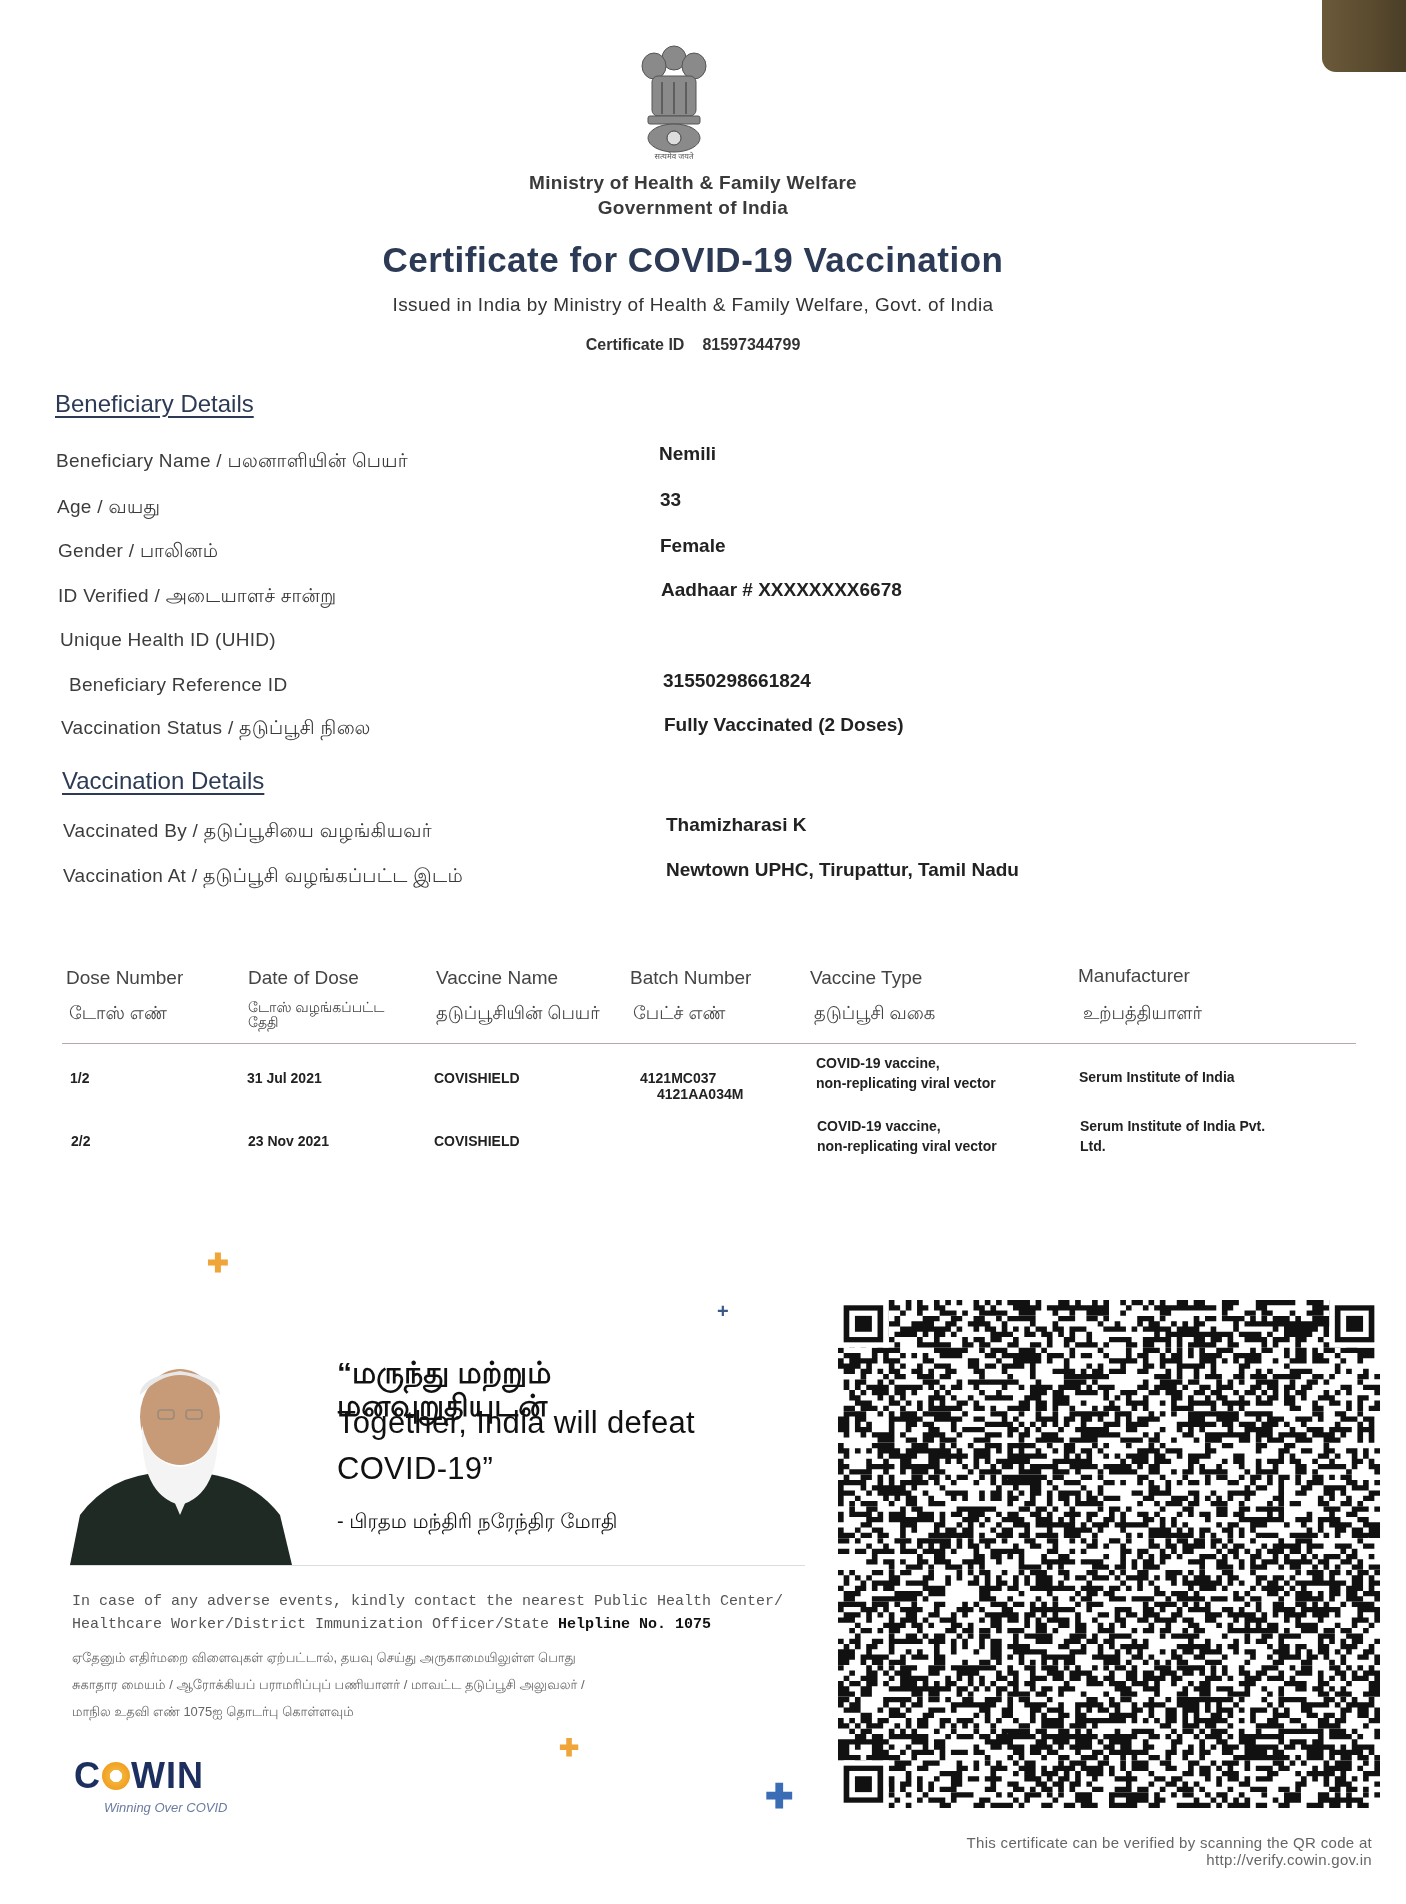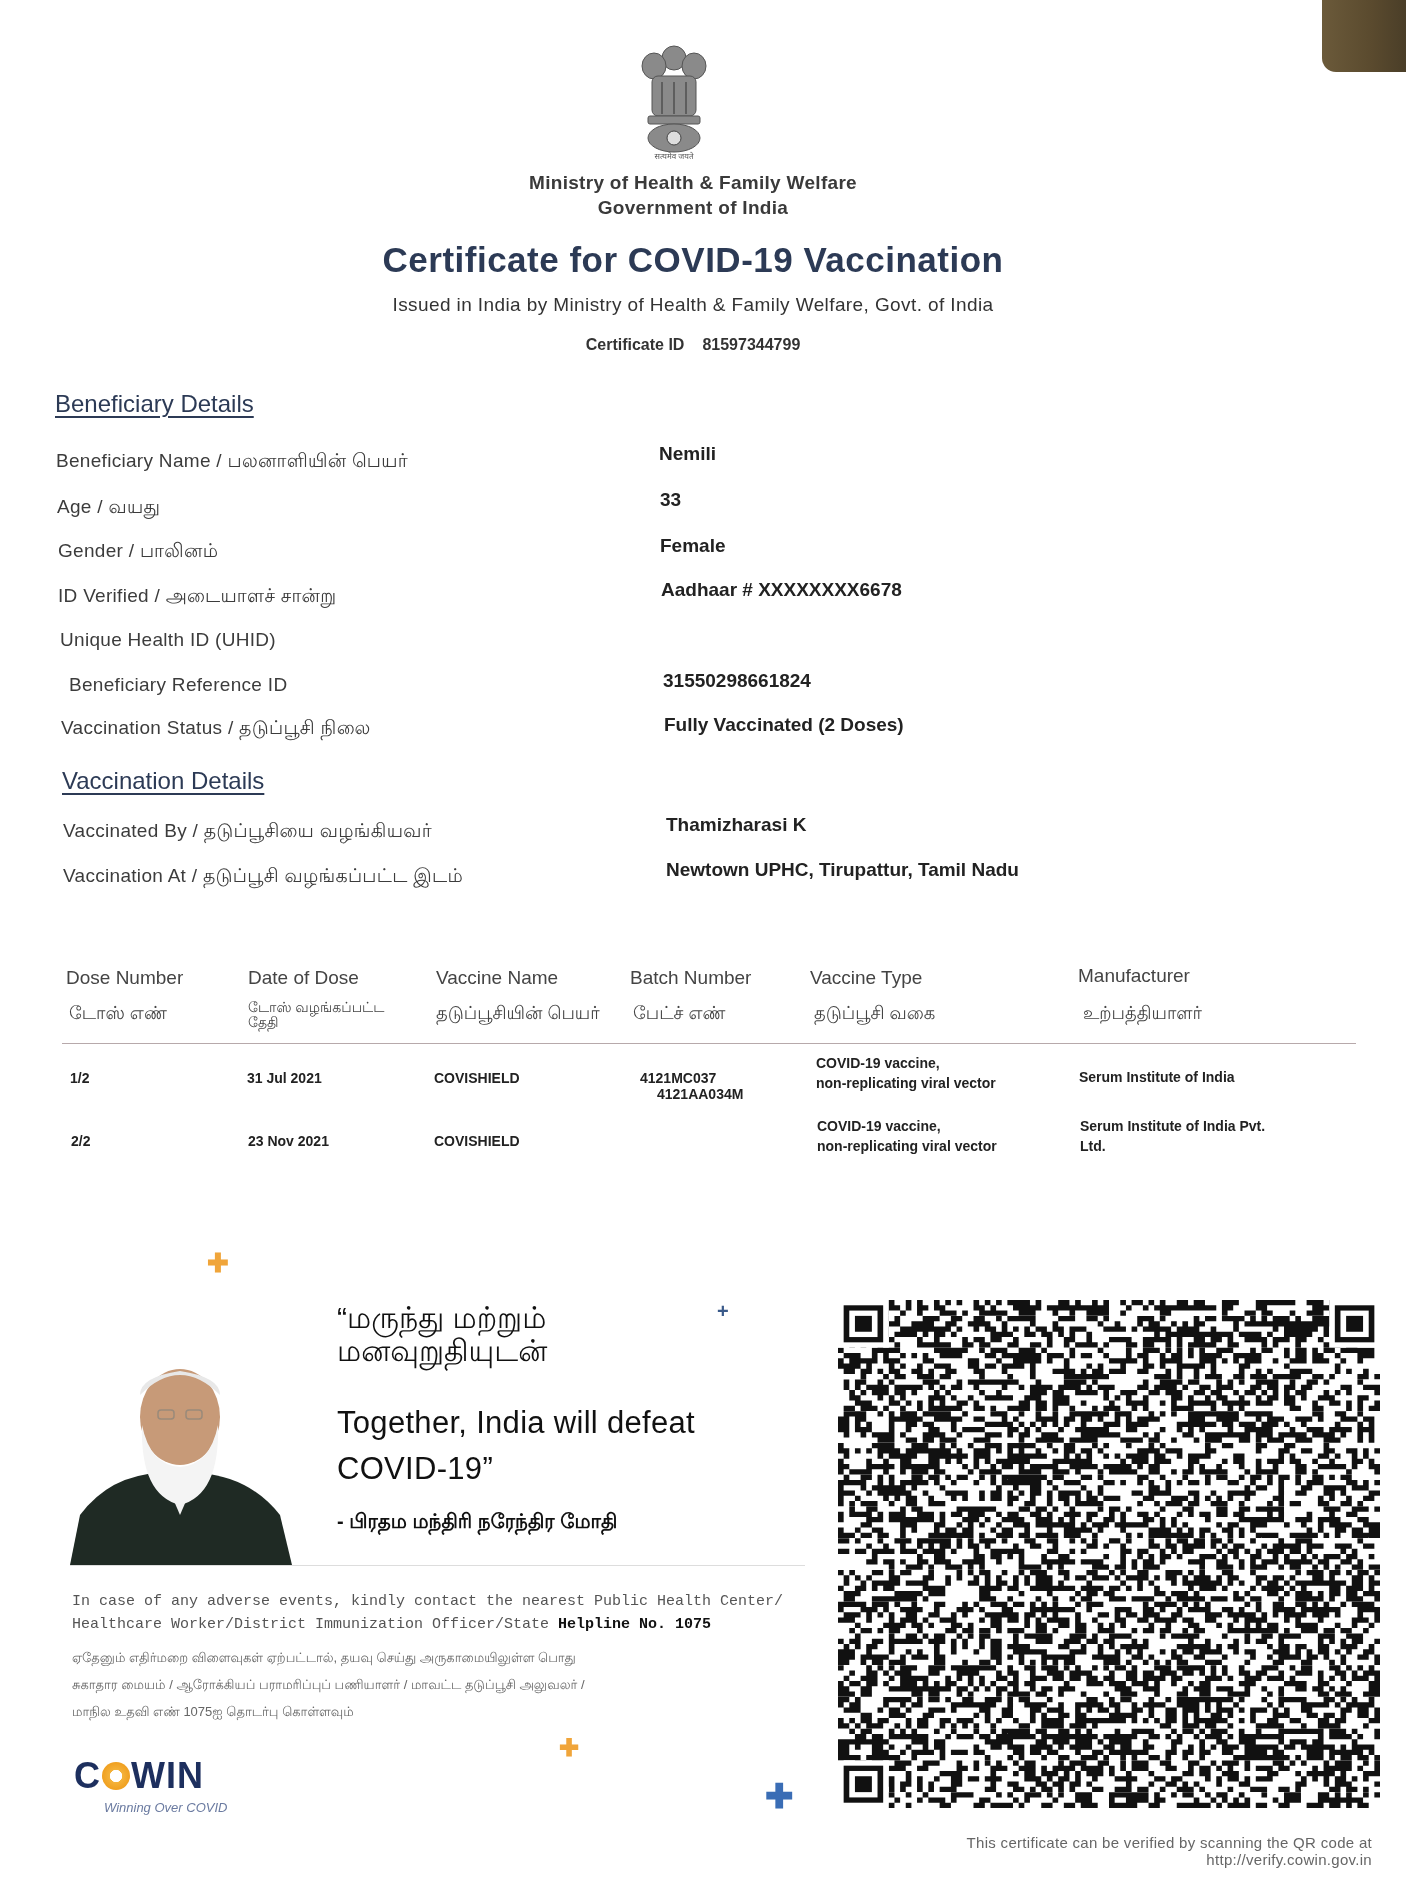--- a/index.html
+++ b/index.html
@@ -16,21 +16,21 @@
   .certid .v { margin-left:18px; }
   .section-heading { font-size:24px; color:#2c3a55; text-decoration:underline; text-underline-offset:4px; }
   .lbl { font-size:19px; color:#3c3c3c; letter-spacing:0.3px; }
   .val { font-size:19px; font-weight:bold; color:#222; }
   .th { font-size:19px; color:#444; }
   .th-ta { font-size:18px; color:#444; line-height:15px; }
   .td { font-size:14px; font-weight:bold; color:#222; line-height:20px; }
   .hr { left:62px; width:1294px; top:1043px; height:0; border-top:1.5px solid #b7a9ab; }
   .quote-ta { font-size:30px; color:#111; line-height:33px; }
   .quote-en { font-size:31px; color:#111; letter-spacing:0.3px; }
-  .quote-by { font-size:20px; font-weight:bold; color:#111; }
+  .quote-by { font-size:20px; font-weight:normal; color:#111; }
   .sep-line { left:70px; width:735px; top:1565px; border-top:1px solid #ddd; }
   .help { font-size:15px; color:#555; line-height:23px; }
   .help b { color:#111; }
   .help-ta { font-size:13px; color:#666; line-height:27px; }
   .cowin { left:74px; top:1755px; font-size:36px; font-weight:bold; color:#1d2f5e; letter-spacing:1px; }
   .cowin-o { display:inline-block; width:28px; height:28px; border-radius:50%; background:radial-gradient(circle,#fff 30%,#f4b23a 32%,#f0a020 70%); vertical-align:-2px; margin:0 1px; }
   .cowin-tag { left:104px; top:1800px; font-size:13px; color:#6a7aa0; font-style:italic; }
   .sparkle { font-weight:bold; }
   .verify { right:34px; top:1834px; text-align:right; font-size:15px; color:#666; line-height:17px; letter-spacing:0.3px; }
   .qr { left:838px; top:1300px; width:542px; height:508px; background:#fff; }
@@ -161,21 +161,21 @@
     <path d="M0 210 L10 160 Q40 120 90 118 L130 118 Q180 122 210 160 L222 210 Z" fill="#1f2a24"></path>
     <path d="M92 118 L110 160 L128 118 Z" fill="#f2f2f2"></path>
     <ellipse cx="110" cy="62" rx="40" ry="48" fill="#c79a78"></ellipse>
     <path d="M70 40 Q110 0 150 40 Q150 22 110 16 Q70 22 70 40 Z" fill="#e8e8e8"></path>
     <path d="M72 70 Q70 140 110 150 Q150 140 148 70 Q140 110 110 112 Q80 110 72 70 Z" fill="#f4f4f4"></path>
     <rect x="88" y="55" width="16" height="9" rx="3" fill="none" stroke="#9a8a7a" stroke-width="1.5"></rect>
     <rect x="116" y="55" width="16" height="9" rx="3" fill="none" stroke="#9a8a7a" stroke-width="1.5"></rect>
   </svg>
 </div>
 
-<div class="abs quote-ta" style="left:337px; top:1301px;">
+<div class="abs quote-ta" style="left:337px; top:1356px;font-weight:bold;">
   <div>“மருந்து மற்றும்</div>
   <div>மனவுறுதியுடன்</div>
 </div>
 <div class="abs quote-en" style="left:337px; top:1405px;">Together, India will defeat</div>
 <div class="abs quote-en" style="left:337px; top:1451px;">COVID-19”</div>
 <div class="abs quote-by" style="left:337px; top:1510px;">- பிரதம மந்திரி நரேந்திர மோதி</div>
 
 <div class="abs sep-line"></div>
 
 <div class="abs help" style="left:72px; top:1590px;font-family:Liberation Mono, monospace;">

